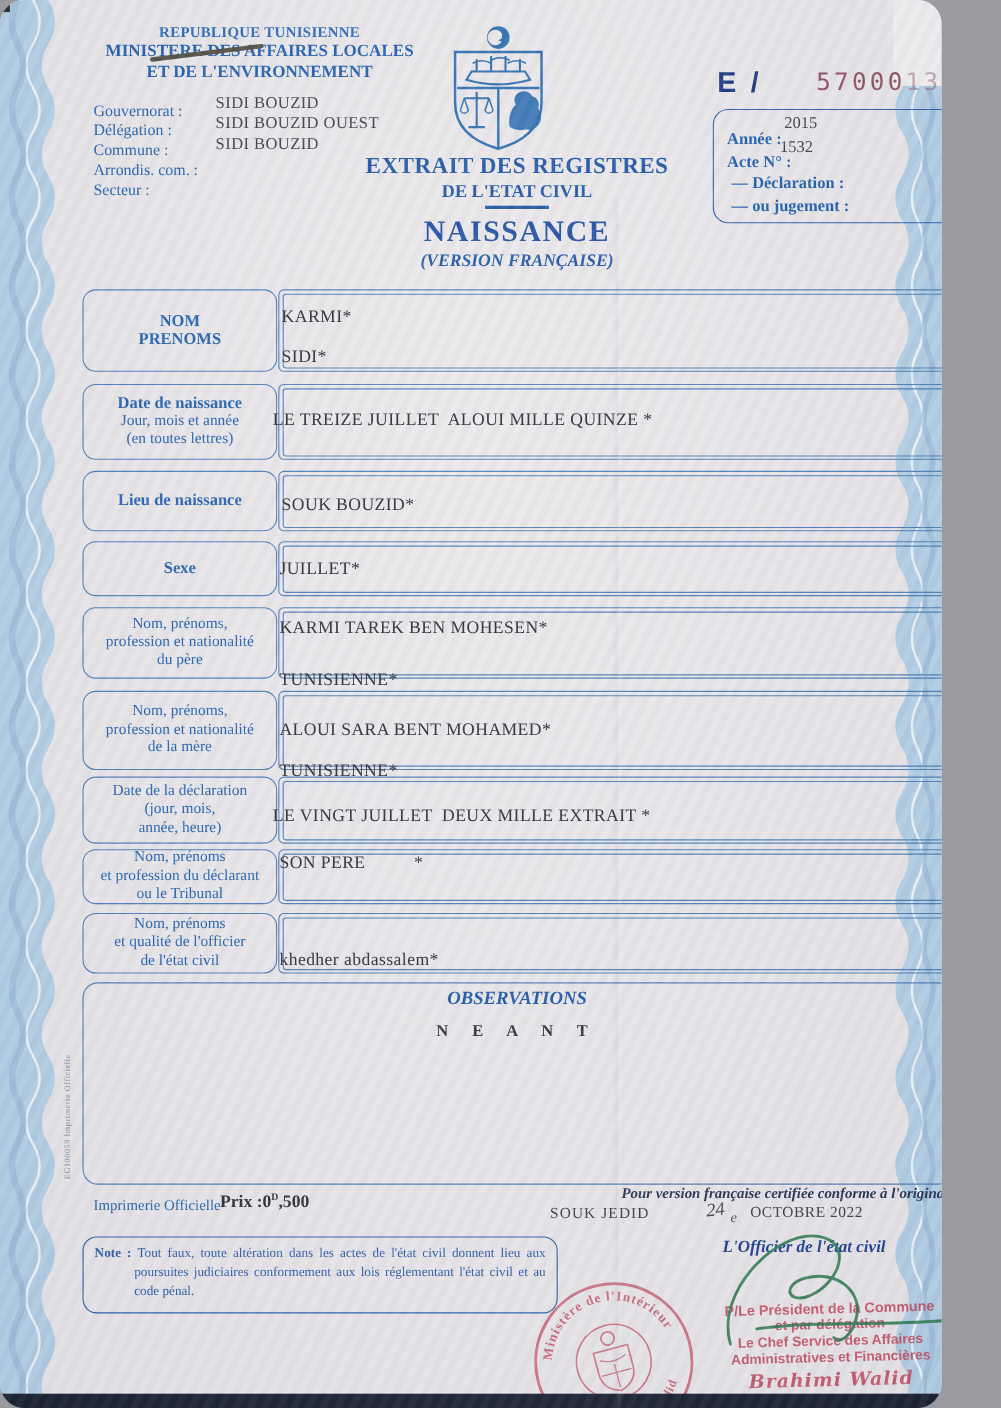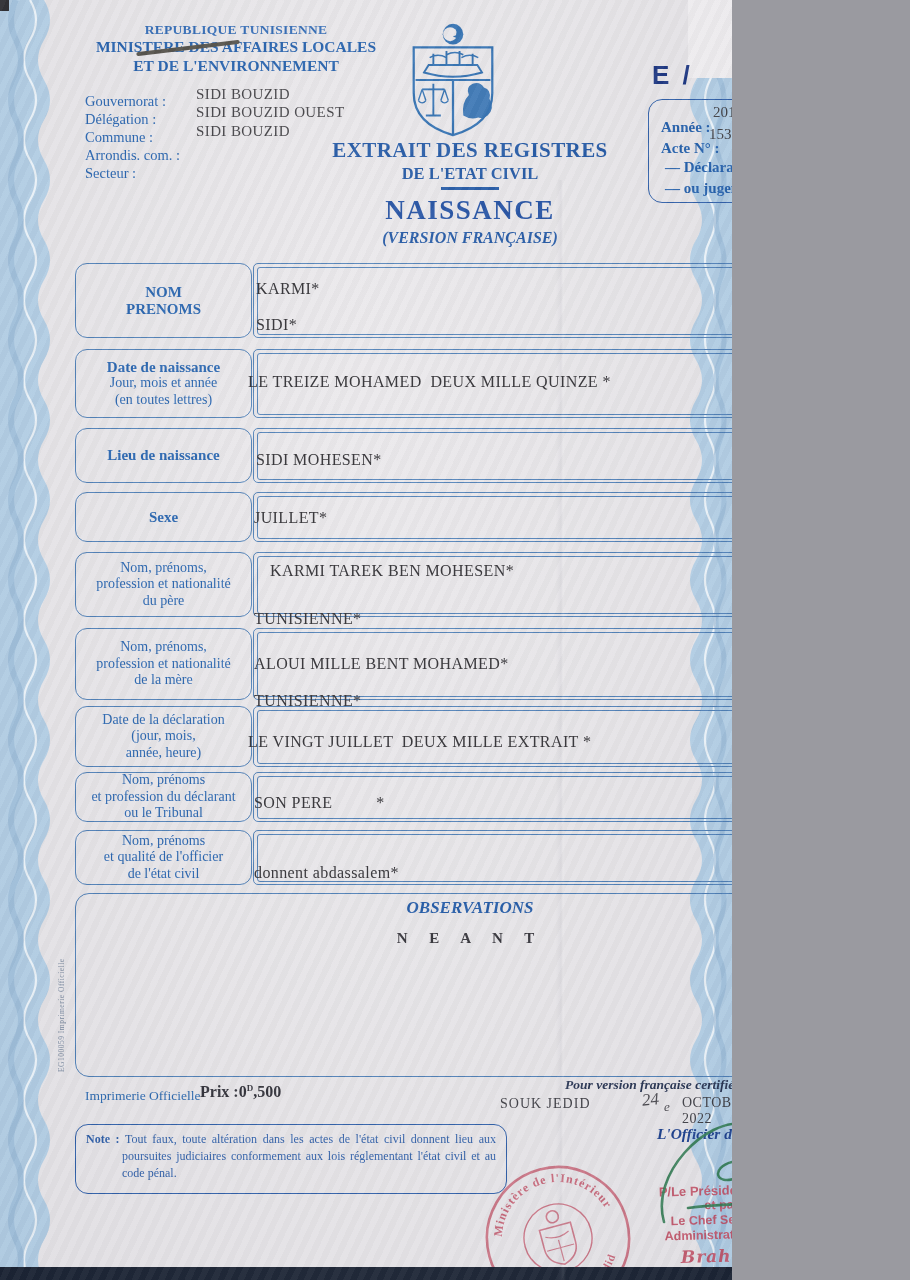--- a/index.html
+++ b/index.html
@@ -1,17 +1,17 @@
 <!DOCTYPE html>
 <html><head>
 <meta charset="utf-8">
 <style>
   html,body{margin:0;padding:0;background:#9a9aa0;}
-  .page{position:relative;width:732px;height:1280px;background:#e9e7ea;overflow:hidden;
-        font-family:"Liberation Serif", serif;}
+  .page{position:relative;width:856px;height:1280px;background:#e9e7ea;overflow:hidden;
+        font-family:"Liberation Serif", serif;border-radius:22px;}
   .tex{position:absolute;inset:0;pointer-events:none;
        background:
         repeating-linear-gradient(115deg, rgba(255,255,255,.035) 0 6px, rgba(0,0,0,.02) 6px 12px),
         radial-gradient(ellipse at 50% 30%, rgba(255,255,255,.10), rgba(90,90,110,.06));}
   .crease{position:absolute;top:180px;left:556px;width:10px;height:1100px;pointer-events:none;
         background:linear-gradient(90deg, rgba(110,110,130,0) 0%, rgba(110,110,130,.07) 50%, rgba(255,255,255,.08) 70%, rgba(110,110,130,0) 100%);}
   .abs{position:absolute;}
   
   .republic{top:22px;left:120px;width:232px;text-align:center;font-weight:bold;font-size:13.5px;color:#2a66b4;letter-spacing:.3px;}
   .ministry{top:37px;left:70px;width:332px;text-align:center;font-weight:bold;font-size:15.5px;color:#1d5cab;line-height:19px;}
@@ -154,62 +154,62 @@
     </div>
   </div>
 
   <div class="row" style="top:349px;height:69px">
     <div class="label-box">
       <div class="lbl b">Date de naissance</div>
       <div class="lbl">Jour, mois et année</div>
       <div class="lbl">(en toutes lettres)</div>
     </div>
     <div class="value-box">
-      <div class="val" style="left:-6px;top:23px">LE TREIZE MOHAMED  DEUX MILLE QUINZE *</div>
+      <div class="val" style="left:-6px;top:23px">LE TREIZE JUILLET  ALOUI MILLE QUINZE *</div>
     </div>
   </div>
 
   <div class="row" style="top:428px;height:55px">
     <div class="label-box">
       <div class="lbl b">Lieu de naissance</div>
     </div>
     <div class="value-box">
-      <div class="val" style="left:2px;top:22px">SIDI MOHESEN*</div>
+      <div class="val" style="left:2px;top:22px">SOUK BOUZID*</div>
     </div>
   </div>
 
   <div class="row" style="top:492px;height:50px">
     <div class="label-box">
       <div class="lbl b">Sexe</div>
     </div>
     <div class="value-box">
       <div class="val" style="left:0;top:16px">JUILLET*</div>
     </div>
   </div>
 
   <div class="row" style="top:552px;height:65px">
     <div class="label-box">
       <div class="lbl">Nom, prénoms,</div>
       <div class="lbl">profession et nationalité</div>
       <div class="lbl">du père</div>
     </div>
     <div class="value-box">
-      <div class="val" style="left:16px;top:9px">KARMI TAREK BEN MOHESEN*</div>
+      <div class="val" style="left:0;top:9px">KARMI TAREK BEN MOHESEN*</div>
       <div class="val" style="left:0;bottom:-12px">TUNISIENNE*</div>
     </div>
   </div>
 
   <div class="row" style="top:628px;height:72px">
     <div class="label-box">
       <div class="lbl">Nom, prénoms,</div>
       <div class="lbl">profession et nationalité</div>
       <div class="lbl">de la mère</div>
     </div>
     <div class="value-box">
-      <div class="val" style="left:0;top:26px">ALOUI MILLE BENT MOHAMED*</div>
+      <div class="val" style="left:0;top:26px">ALOUI SARA BENT MOHAMED*</div>
       <div class="val" style="left:0;bottom:-11px">TUNISIENNE*</div>
     </div>
   </div>
 
   <div class="row" style="top:706px;height:61px">
     <div class="label-box">
       <div class="lbl">Date de la déclaration</div>
       <div class="lbl">(jour, mois,</div>
       <div class="lbl">année, heure)</div>
     </div>
@@ -218,32 +218,32 @@
     </div>
   </div>
 
   <div class="row" style="top:772px;height:50px">
     <div class="label-box">
       <div class="lbl">Nom, prénoms</div>
       <div class="lbl">et profession du déclarant</div>
       <div class="lbl">ou le Tribunal</div>
     </div>
     <div class="value-box">
-      <div class="val" style="left:0;top:21px">SON PERE          *</div>
+      <div class="val" style="left:0;top:3px">SON PERE          *</div>
     </div>
   </div>
 
   <div class="row" style="top:830px;height:55px">
     <div class="label-box">
       <div class="lbl">Nom, prénoms</div>
       <div class="lbl">et qualité de l'officier</div>
       <div class="lbl">de l'état civil</div>
     </div>
     <div class="value-box">
-      <div class="val" style="left:0;bottom:2px">donnent abdassalem*</div>
+      <div class="val" style="left:0;bottom:2px">khedher abdassalem*</div>
     </div>
   </div>
 
   <div class="abs obsbox"></div>
   <div class="abs obsttl">OBSERVATIONS</div>
   <div class="abs obsval">N E A N T</div>
 
   <div class="abs sidetext">EG100059  Imprimerie Officielle</div>
   <div class="abs printer">Imprimerie Officielle</div>
   <div class="abs price"><span>Prix :0</span><sup>D</sup><span>,500</span></div>

